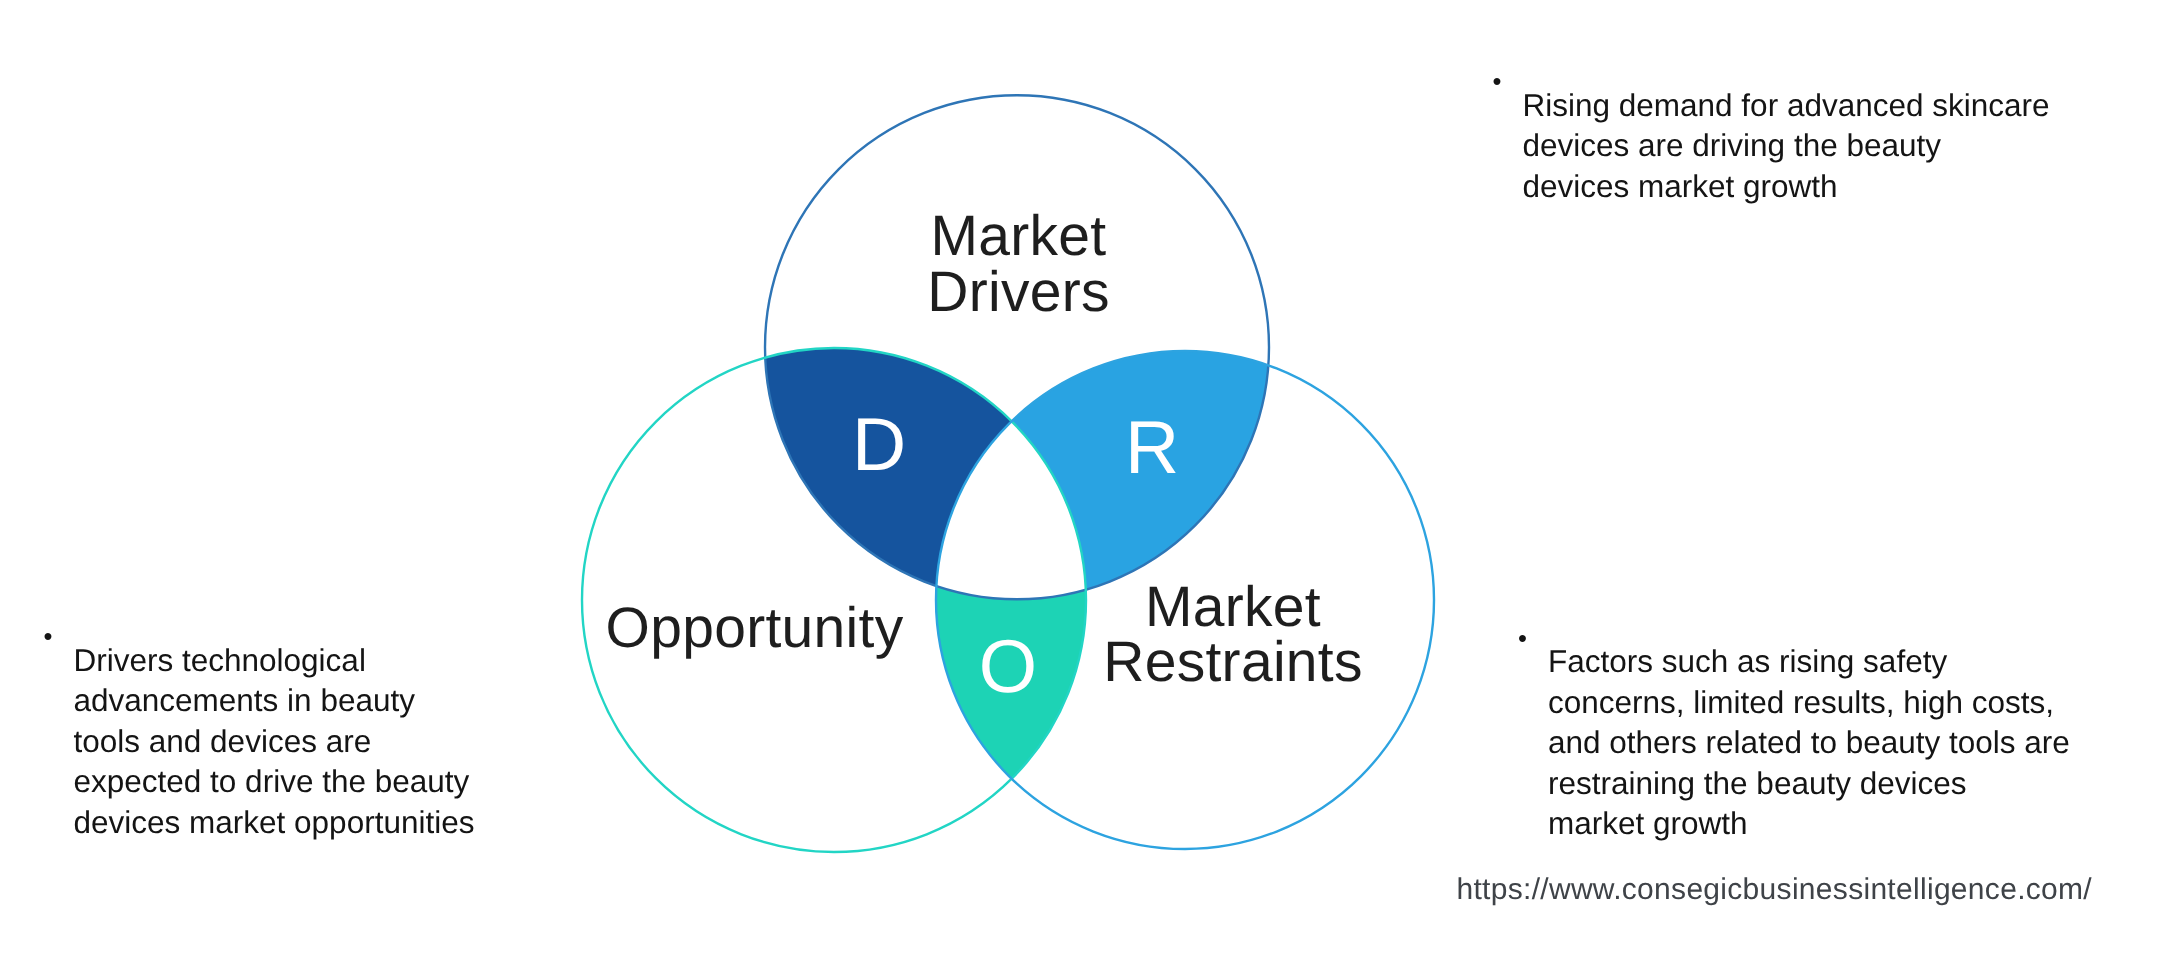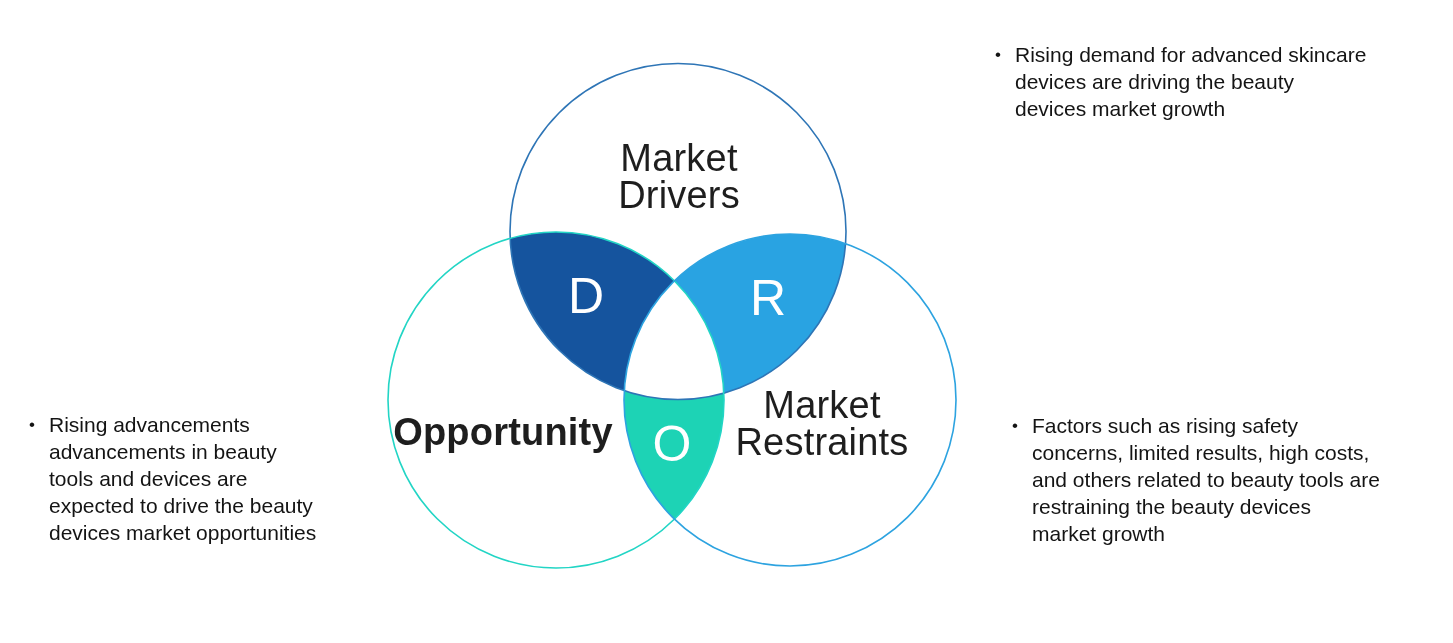--- a/index.html
+++ b/index.html
@@ -21,21 +21,21 @@
     position: absolute;
     transform: translate(-50%, -50%);
     text-align: center;
     font-size: 38px;
     line-height: 37px;
     color: #1e1e1e;
     white-space: pre-line;
     letter-spacing: 0.2px;
   }
   #label-drivers    { left: 679px; top: 177px; }
-  #label-opportunity{ left: 503px; top: 432px; font-weight: bold; }
+  #label-opportunity{ left: 503px; top: 420px; }
   #label-restraints { left: 822px; top: 424px; }
 
   
   .vletter {
     position: absolute;
     transform: translate(-50%, -50%);
     font-size: 50px;
     color: #ffffff;
   }
   #letter-d { left: 586px; top: 296px; }
@@ -50,21 +50,21 @@
     color: #141414;
     font-size: 21px;
     line-height: 27px;
   }
   .bullet .dot {
     flex: none;
     width: 20px;
     font-size: 17px;
     line-height: 27px;
   }
-  .bullet .btext { white-space: pre-line; }
+  .bullet .btext { white-space: pre-line; margin-top: 16px; }
 
   #bullet-drivers     { left: 995px;  top: 41px;  }
   #bullet-opportunity { left: 29px;   top: 411px; }
   #bullet-restraints  { left: 1012px; top: 412px; }
 
   
   .source-url {
     position: absolute;
     left: 971px;
     top: 580px;
@@ -127,30 +127,31 @@
 
   <div class="bullet" id="bullet-drivers">
     <span class="dot">•</span>
     <span class="btext">Rising demand for advanced skincare
 devices are driving the beauty
 devices market growth</span>
   </div>
 
   <div class="bullet" id="bullet-opportunity">
     <span class="dot">•</span>
-    <span class="btext">Rising advancements
+    <span class="btext">Drivers technological
 advancements in beauty
 tools and devices are
 expected to drive the beauty
 devices market opportunities</span>
   </div>
 
   <div class="bullet" id="bullet-restraints">
     <span class="dot">•</span>
     <span class="btext">Factors such as rising safety
 concerns, limited results, high costs,
 and others related to beauty tools are
 restraining the beauty devices
 market growth</span>
   </div>
 
+  <div class="source-url">https://www.consegicbusinessintelligence.com/</div>
 
 </div>
 
 </body></html>

